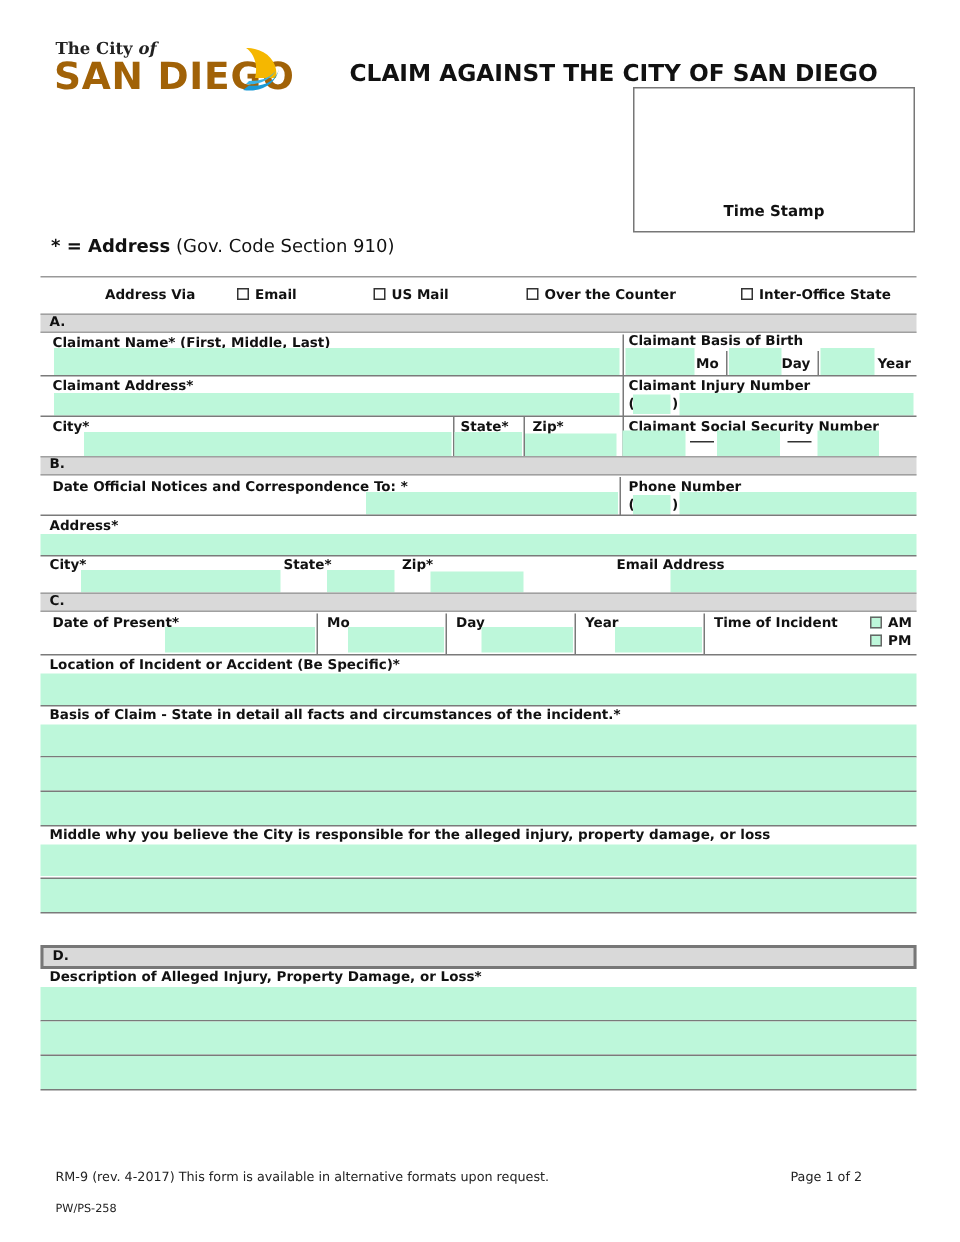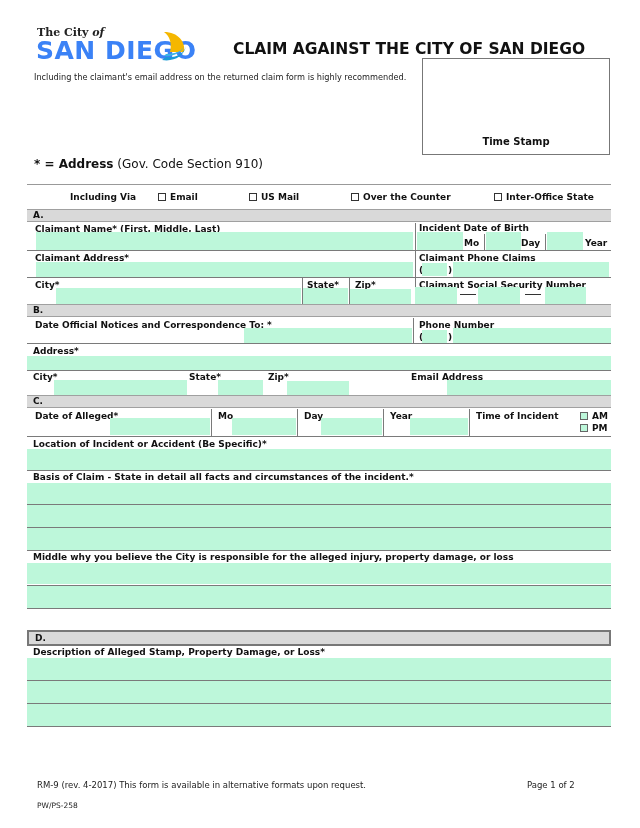--- a/index.html
+++ b/index.html
@@ -12,21 +12,21 @@
   .vline { position: absolute; width: 1px; background: #7a7a7a; }
   .sec { position: absolute; left: 27px; width: 584px; height: 13px; background: #d9d9d9; border-top: 1px solid #a0a0a0; border-bottom: 1px solid #a0a0a0; font-size: 9px; font-weight: bold; padding-left: 6px; line-height: 11px; }
   .chk { display: inline-block; width: 8px; height: 8px; border: 1px solid #333; vertical-align: -1px; margin-right: 4px; }
   .chkg { display: inline-block; width: 8px; height: 8px; border: 1px solid #666; background: #bdf7da; vertical-align: -1px; margin-right: 4px; }
   .paren { position: absolute; font-size: 9px; font-weight: bold; }
   .dash { position: absolute; height: 1px; background: #333; width: 16px; }
 
   
   .logo-small { position: absolute; left: 37px; top: 26px; font-family: "DejaVu Serif", serif; font-size: 11px; color: #222; font-weight: bold; }
   .logo-small i { font-style: italic; }
-  .logo-big { position: absolute; left: 36px; top: 36px; font-family: "DejaVu Sans", sans-serif; font-weight: bold; font-size: 25px; letter-spacing: 0.5px; color: #3b82f6; }
+  .logo-big { position: absolute; left: 36px; top: 36px; font-family: "DejaVu Sans", sans-serif; font-weight: bold; font-size: 25px; letter-spacing: 0.5px; color: #a16207; }
   .title { position: absolute; left: 233px; top: 40px; font-size: 15.5px; font-weight: bold; color: #111; white-space: nowrap; }
   .intro { position: absolute; left: 34px; top: 72px; width: 385px; font-size: 8.2px; line-height: 11.2px; color: #222; text-align: justify; }
   .intro p { margin: 0; }
   .timestamp-box { position: absolute; left: 422px; top: 58px; width: 188px; height: 97px; border: 1px solid #777; }
   .timestamp-label { position: absolute; left: 0; right: 0; bottom: 7px; text-align: center; font-size: 10px; font-weight: bold; }
   .req { position: absolute; left: 34px; top: 157px; font-size: 12px; }
   .footer { position: absolute; font-size: 8.5px; color: #222; white-space: nowrap; }
 </style>
 </head>
 <body>
@@ -37,59 +37,58 @@
   <svg class="abs" style="left:160px;top:30px" width="28" height="34" viewBox="0 0 28 34">
     <path d="M4 2 C18 2 26 12 24 22 L10 22 C12 14 10 6 4 2 Z" fill="#f5b700"></path>
     <path d="M2 30 C14 32 24 26 26 16 C24 24 16 28 6 27 Z" fill="#1a9ad6"></path>
     <path d="M4 26 C14 27 21 22 24 17 C20 22 14 24 6 24 Z" fill="#3ab3e5"></path>
   </svg>
 </div>
 
 <div class="title">CLAIM AGAINST THE CITY OF SAN DIEGO</div>
 
 <div class="intro">
-  <p>Including the claimant's email address on the returned claim form is highly recommended.</p>
 </div>
 
 <div class="timestamp-box">
   <div class="timestamp-label">Time Stamp</div>
 </div>
 
 <div class="req"><b>* = </b><b>Address</b><span> (Gov. Code Section 910)</span></div>
 
 <div class="hline" style="left:27px;top:184px;width:584px;background:#999;height:1px"></div>
-<div class="lbl" style="left:70px;top:192px">Including Via</div>
+<div class="lbl" style="left:70px;top:192px">Address Via</div>
 <div class="lbl" style="left:158px;top:192px"><span class="chk"></span><span>Email</span></div>
 <div class="lbl" style="left:249px;top:192px"><span class="chk"></span><span>US Mail</span></div>
 <div class="lbl" style="left:351px;top:192px"><span class="chk"></span><span>Over the Counter</span></div>
 <div class="lbl" style="left:494px;top:192px"><span class="chk"></span><span>Inter-Office State</span></div>
 
 <div class="sec" style="top:209px">A.</div>
 
 <div class="vline" style="left:415px;top:223px;height:84px"></div>
 
 <div class="lbl" style="left:35px;top:224px">Claimant Name* (First, Middle, Last)</div>
 <div class="fld" style="left:36px;top:232px;width:377px;height:18px"></div>
 
-<div class="lbl" style="left:419px;top:223px">Incident Date of Birth</div>
+<div class="lbl" style="left:419px;top:223px">Claimant Basis of Birth</div>
 <div class="fld" style="left:417px;top:232px;width:46px;height:18px"></div>
 <div class="lbl" style="left:464px;top:238px">Mo</div>
 <div class="vline" style="left:484px;top:234px;height:16px"></div>
 <div class="fld" style="left:486px;top:232px;width:35px;height:18px"></div>
 <div class="lbl" style="left:521px;top:238px">Day</div>
 <div class="vline" style="left:545px;top:234px;height:16px"></div>
 <div class="fld" style="left:547px;top:232px;width:36px;height:18px"></div>
 <div class="lbl" style="left:585px;top:238px">Year</div>
 
 <div class="hline" style="left:27px;top:250px;width:584px"></div>
 
 <div class="lbl" style="left:35px;top:253px">Claimant Address*</div>
 <div class="fld" style="left:36px;top:262px;width:377px;height:15px"></div>
 
-<div class="lbl" style="left:419px;top:253px">Claimant Phone Claims</div>
+<div class="lbl" style="left:419px;top:253px">Claimant Injury Number</div>
 <div class="paren" style="left:419px;top:265px">(</div>
 <div class="fld" style="left:422px;top:263px;width:25px;height:13px"></div>
 <div class="paren" style="left:448px;top:265px">)</div>
 <div class="fld" style="left:453px;top:262px;width:156px;height:15px"></div>
 
 <div class="hline" style="left:27px;top:277px;width:584px"></div>
 
 <div class="lbl" style="left:35px;top:280px">City*</div>
 <div class="fld" style="left:56px;top:288px;width:245px;height:16px"></div>
 <div class="vline" style="left:302px;top:278px;height:26px"></div>
@@ -129,21 +128,21 @@
 <div class="fld" style="left:54px;top:380px;width:133px;height:15px"></div>
 <div class="lbl" style="left:189px;top:372px">State*</div>
 <div class="fld" style="left:218px;top:380px;width:45px;height:15px"></div>
 <div class="lbl" style="left:268px;top:372px">Zip*</div>
 <div class="fld" style="left:287px;top:381px;width:62px;height:14px"></div>
 <div class="lbl" style="left:411px;top:372px">Email Address</div>
 <div class="fld" style="left:447px;top:380px;width:164px;height:15px"></div>
 
 <div class="sec" style="top:395px">C.</div>
 
-<div class="lbl" style="left:35px;top:411px">Date of Alleged*</div>
+<div class="lbl" style="left:35px;top:411px">Date of Present*</div>
 <div class="fld" style="left:110px;top:418px;width:100px;height:17px"></div>
 <div class="vline" style="left:211px;top:409px;height:27px"></div>
 <div class="lbl" style="left:218px;top:411px">Mo</div>
 <div class="fld" style="left:232px;top:418px;width:64px;height:17px"></div>
 <div class="vline" style="left:297px;top:409px;height:27px"></div>
 <div class="lbl" style="left:304px;top:411px">Day</div>
 <div class="fld" style="left:321px;top:418px;width:61px;height:17px"></div>
 <div class="vline" style="left:383px;top:409px;height:27px"></div>
 <div class="lbl" style="left:390px;top:411px">Year</div>
 <div class="fld" style="left:410px;top:418px;width:58px;height:17px"></div>
@@ -167,21 +166,21 @@
 <div class="hline" style="left:27px;top:550px;width:584px"></div>
 
 <div class="lbl" style="left:33px;top:552px">Middle why you believe the City is responsible for the alleged injury, property damage, or loss</div>
 <div class="fld" style="left:27px;top:563px;width:584px;height:21px"></div>
 <div class="hline" style="left:27px;top:585px;width:584px"></div>
 <div class="fld" style="left:27px;top:586px;width:584px;height:22px"></div>
 <div class="hline" style="left:27px;top:608px;width:584px"></div>
 
 <div class="sec" style="top:630px;height:16px;border:2px solid #777;line-height:12px">D.</div>
 
-<div class="lbl" style="left:33px;top:647px">Description of Alleged Stamp, Property Damage, or Loss*</div>
+<div class="lbl" style="left:33px;top:647px">Description of Alleged Injury, Property Damage, or Loss*</div>
 <div class="fld" style="left:27px;top:658px;width:584px;height:22px"></div>
 <div class="hline" style="left:27px;top:680px;width:584px"></div>
 <div class="fld" style="left:27px;top:681px;width:584px;height:22px"></div>
 <div class="hline" style="left:27px;top:703px;width:584px"></div>
 <div class="fld" style="left:27px;top:704px;width:584px;height:22px"></div>
 <div class="hline" style="left:27px;top:726px;width:584px"></div>
 
 <div class="footer" style="left:37px;top:780px">RM-9 (rev. 4-2017) This form is available in alternative formats upon request.</div>
 <div class="footer" style="left:527px;top:780px">Page 1 of 2</div>
 <div class="footer" style="left:37px;top:801px;font-size:7.5px">PW/PS-258</div>

